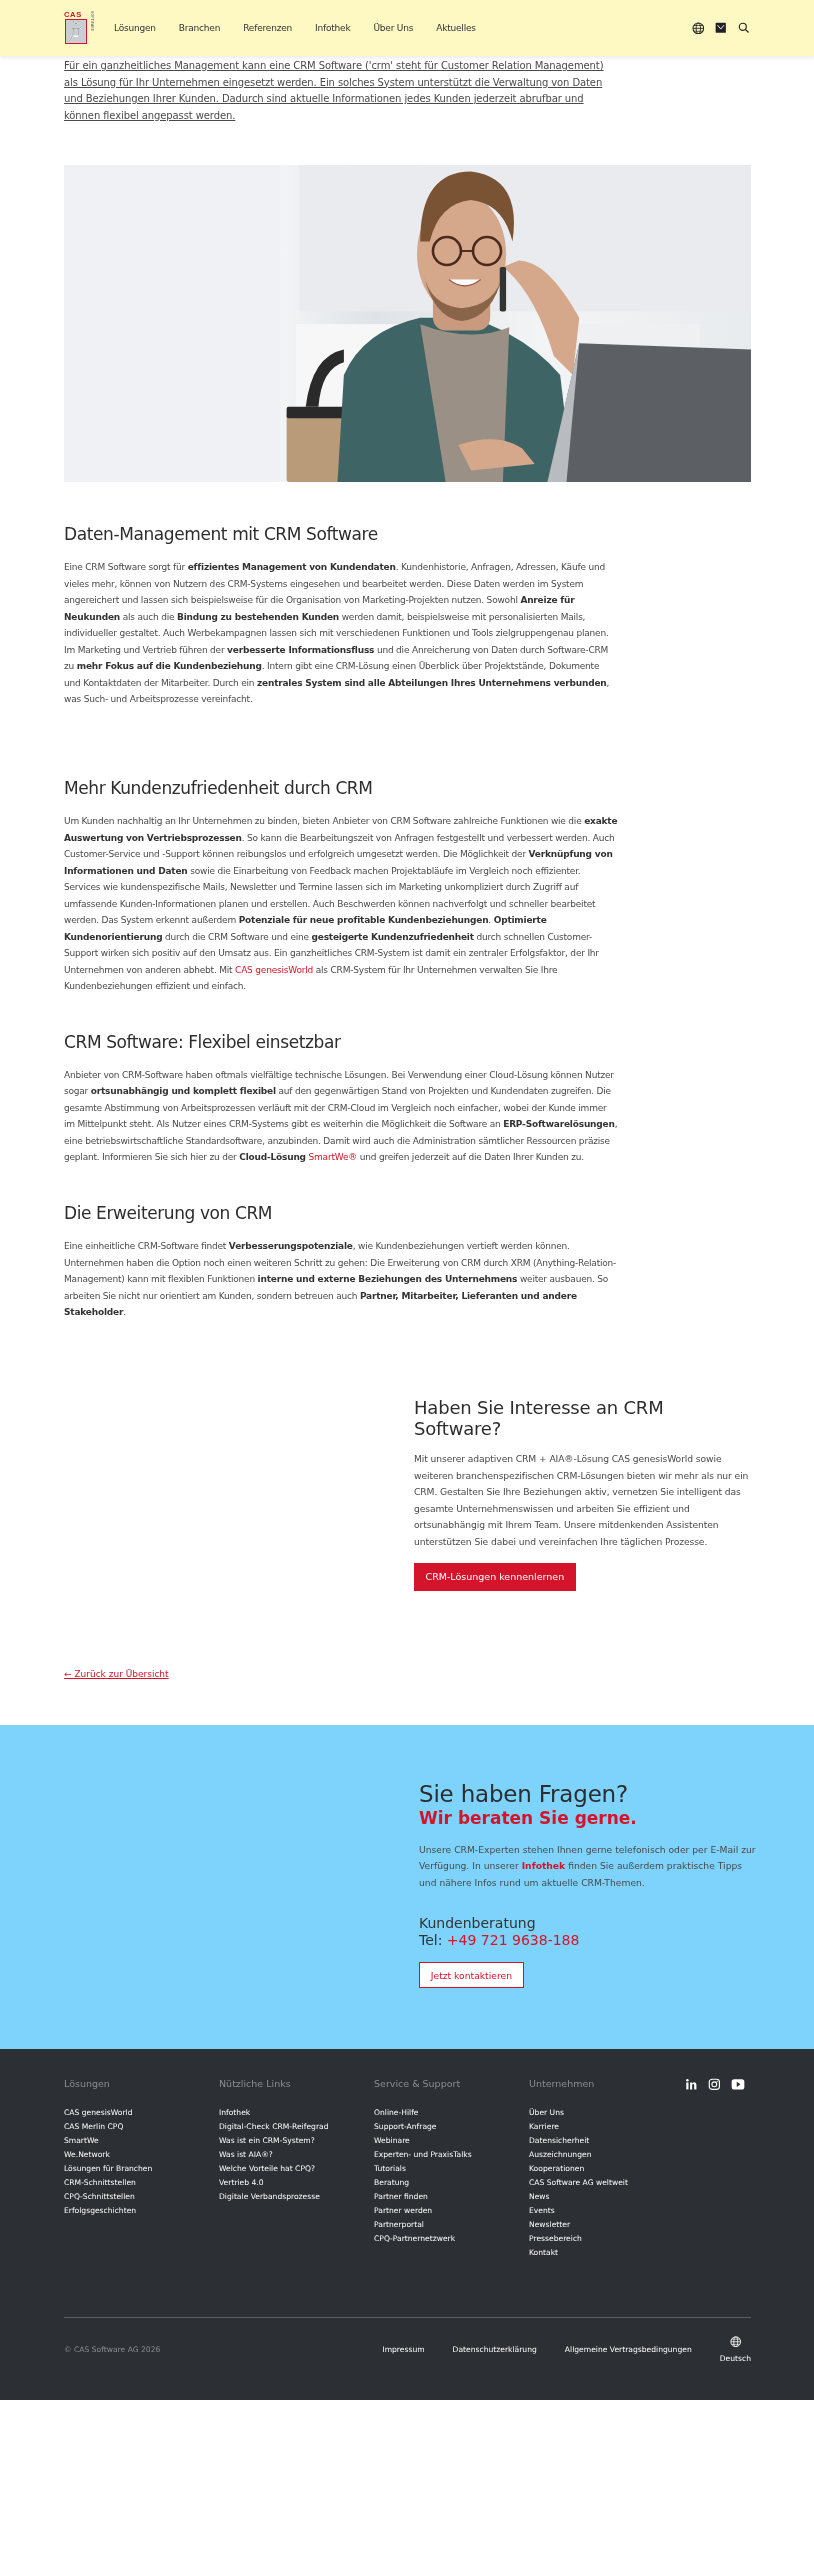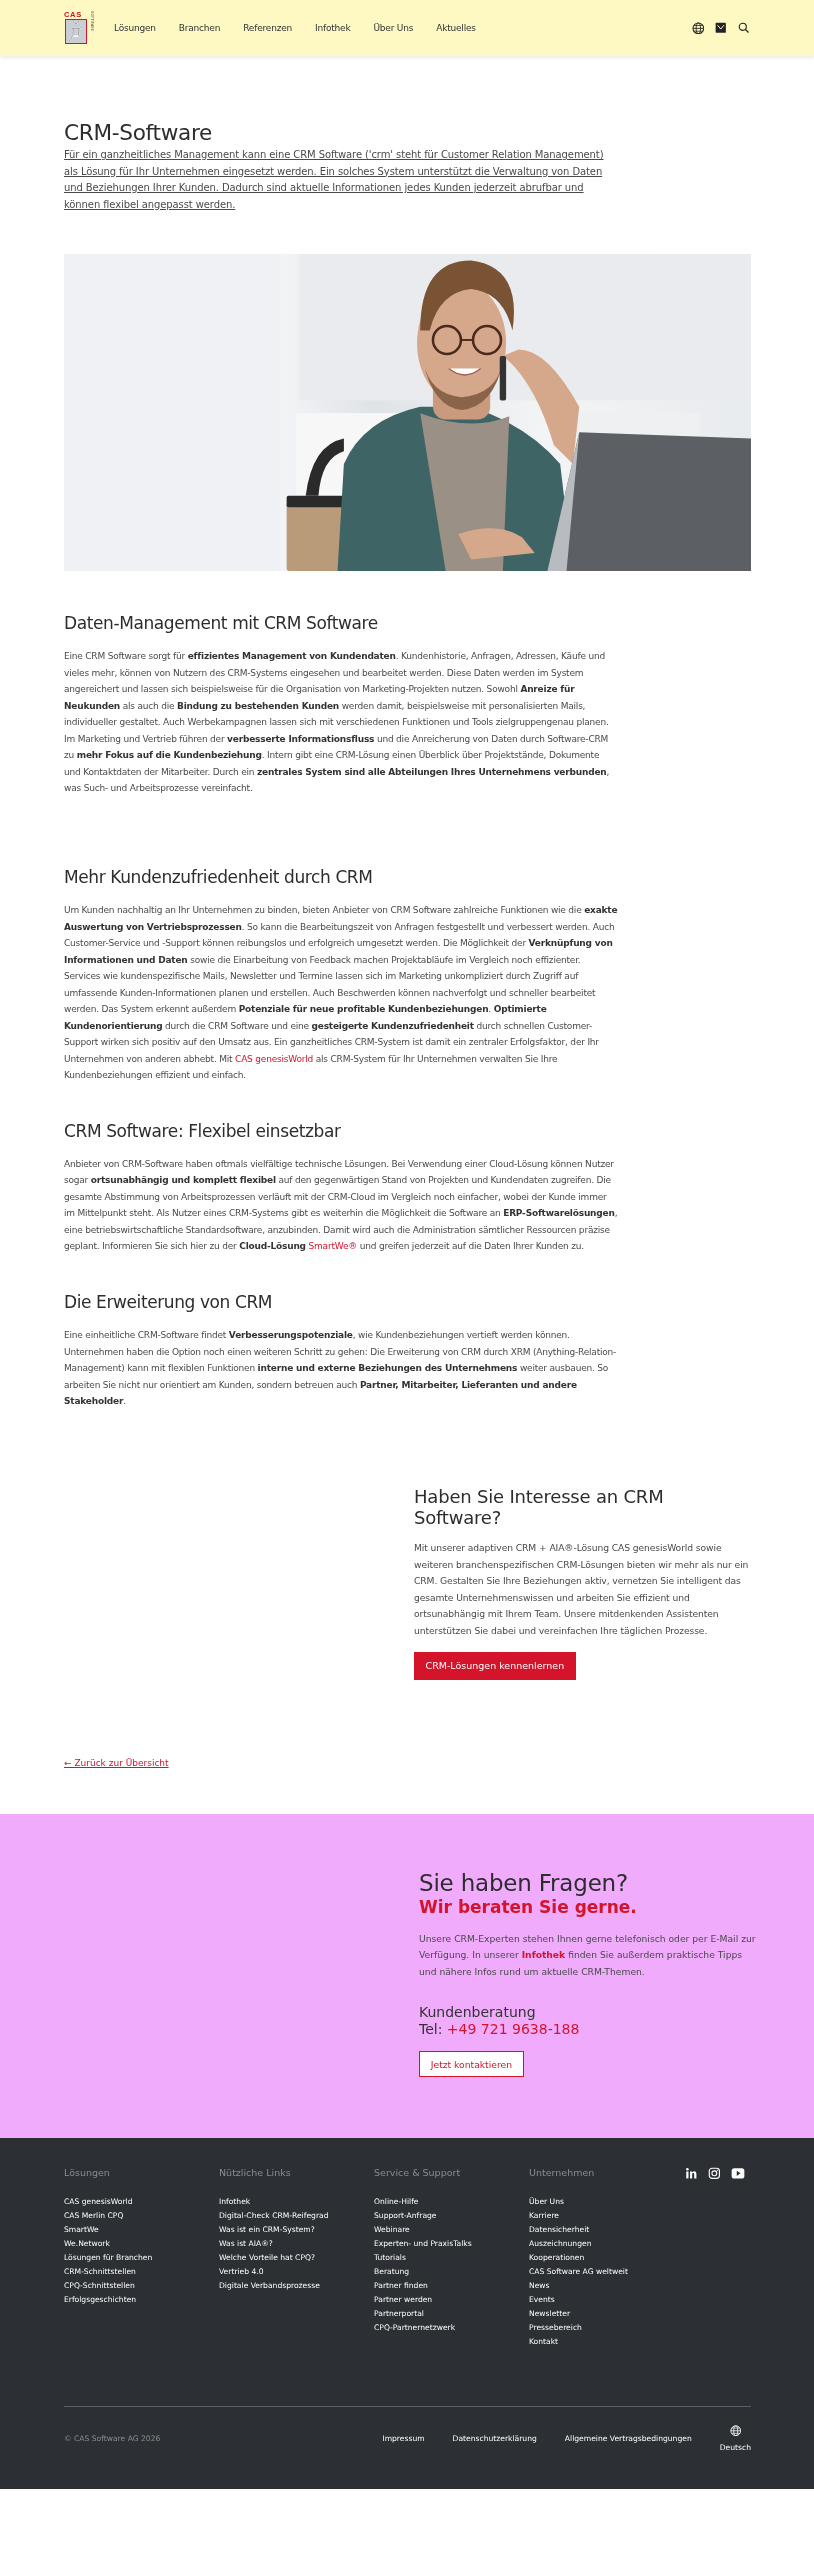--- a/index.html
+++ b/index.html
@@ -39,21 +39,21 @@
 
   .cta-wrap { display: flex; justify-content: flex-end; margin-top: 76px; }
   .cta { width: 337px; }
   .cta h3 { font: 18px "DejaVu Sans", sans-serif; color: #2d2d2d; letter-spacing: -0.2px; }
   .cta p { font-size: 9.2px; line-height: 16.5px; color: #4a4a4a; margin-top: 12.7px; letter-spacing: -0.1px; }
   .btn-red { display: inline-block; background: #d4142a; color: #fff; font-size: 9.5px; padding: 8.3px 11.5px; margin-top: 12.7px; }
 
   .back-link { display: inline-block; margin-top: 78px; color: #d4142a; text-decoration: underline; font-size: 9px; }
 
   
-  .contact { background: #f0abfc; margin-top: 46px; padding: 56px 0 61px; }
+  .contact { background: #7dd3fc; margin-top: 46px; padding: 56px 0 61px; }
   .contact .inner { width: 337px; margin-left: 419px; }
   .contact h3 { font: 23px "DejaVu Sans", sans-serif; color: #2d2d2d; letter-spacing: -0.2px; }
   .contact h4 { font: bold 17px "DejaVu Sans", sans-serif; color: #d4142a; margin-top: 1.3px; }
   .contact p { font-size: 9.2px; line-height: 16.5px; color: #4a4a4a; margin-top: 14px; }
   .contact .red { color: #d4142a; font-weight: bold; }
   .advisory { margin-top: 24px; font-size: 14px; line-height: 16.5px; }
   .advisory .tel { color: #d4142a; }
   .btn-outline { display: inline-block; border: 0.6px solid #d4142a; color: #d4142a; background: #fff; font-size: 9.2px; padding: 6.4px 10.8px; margin-top: 14px; }
 
   
@@ -114,21 +114,20 @@
           <svg width="11.5" height="11.5" viewBox="0 0 18 18">
             <circle cx="7.5" cy="7.5" r="5.5" fill="none" stroke="#222" stroke-width="1.8"></circle>
             <line x1="11.5" y1="11.5" x2="16.5" y2="16.5" stroke="#222" stroke-width="2"></line>
           </svg>
         </span>
     </div>
   </div>
 </header>
 
 <main class="container">
-  <h1 class="page-title">CRM-Software</h1>
   <p class="intro">Für ein ganzheitliches Management kann eine CRM Software ('crm' steht für Customer Relation Management) als Lösung für Ihr Unternehmen eingesetzt werden. Ein solches System unterstützt die Verwaltung von Daten und Beziehungen Ihrer Kunden. Dadurch sind aktuelle Informationen jedes Kunden jederzeit abrufbar und können flexibel angepasst werden.</p>
 
   <div class="hero" aria-label="Lächelnder Mann mit Brille telefoniert am Laptop">
     <svg width="687" height="317" viewBox="0 0 1080 498">
       <rect x="0" y="0" width="340" height="498" fill="#f0f1f4"></rect>
       <rect x="370" y="0" width="710" height="230" fill="#e9ebee"></rect>
       <rect x="365" y="250" width="220" height="248" fill="#f7f7f8"></rect>
       <rect x="800" y="250" width="200" height="248" fill="#eef0f2"></rect>
       <rect x="350" y="390" width="100" height="108" rx="4" fill="#b99b7a"></rect>
       <rect x="350" y="380" width="100" height="18" rx="3" fill="#2a2a2a"></rect>

